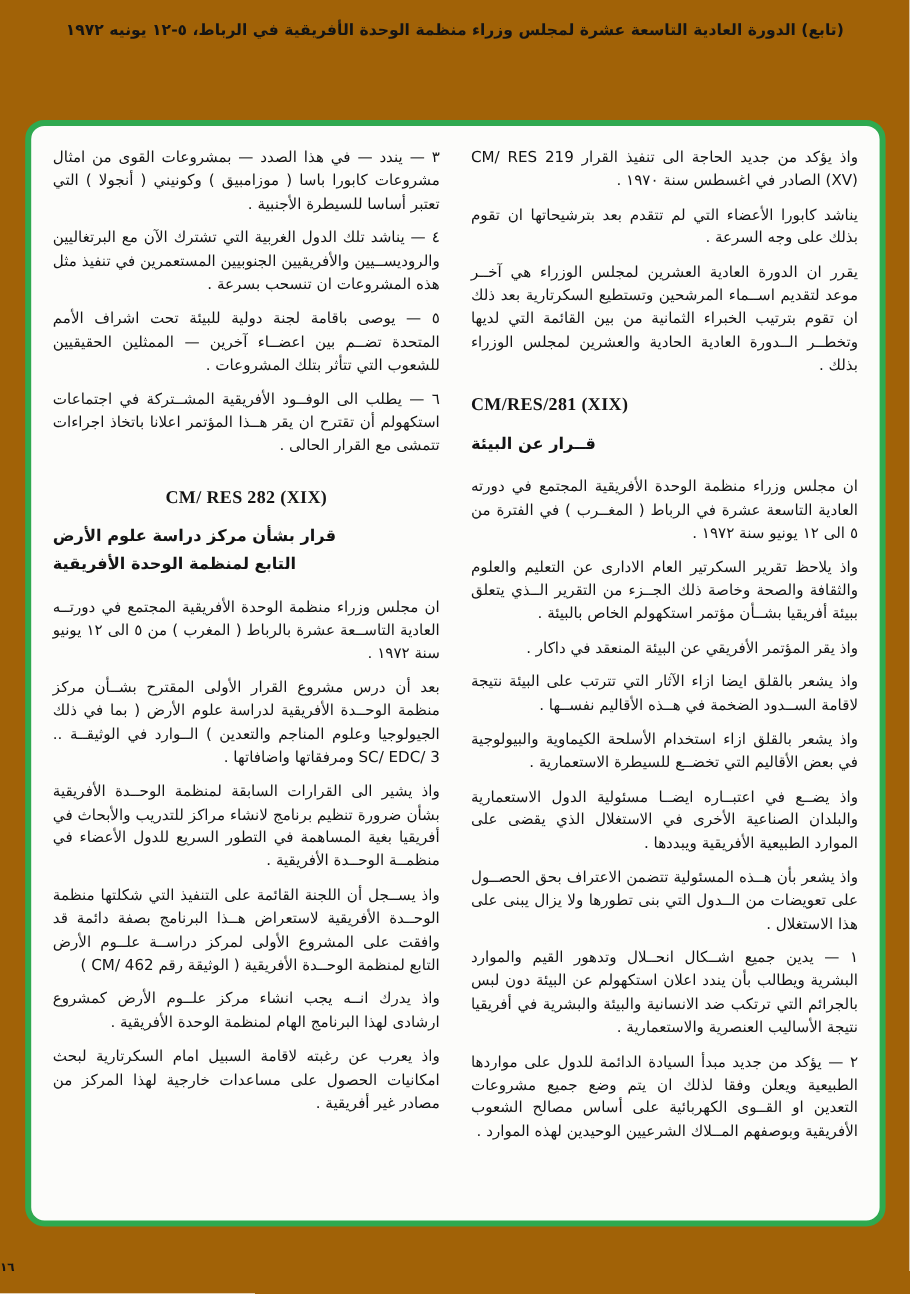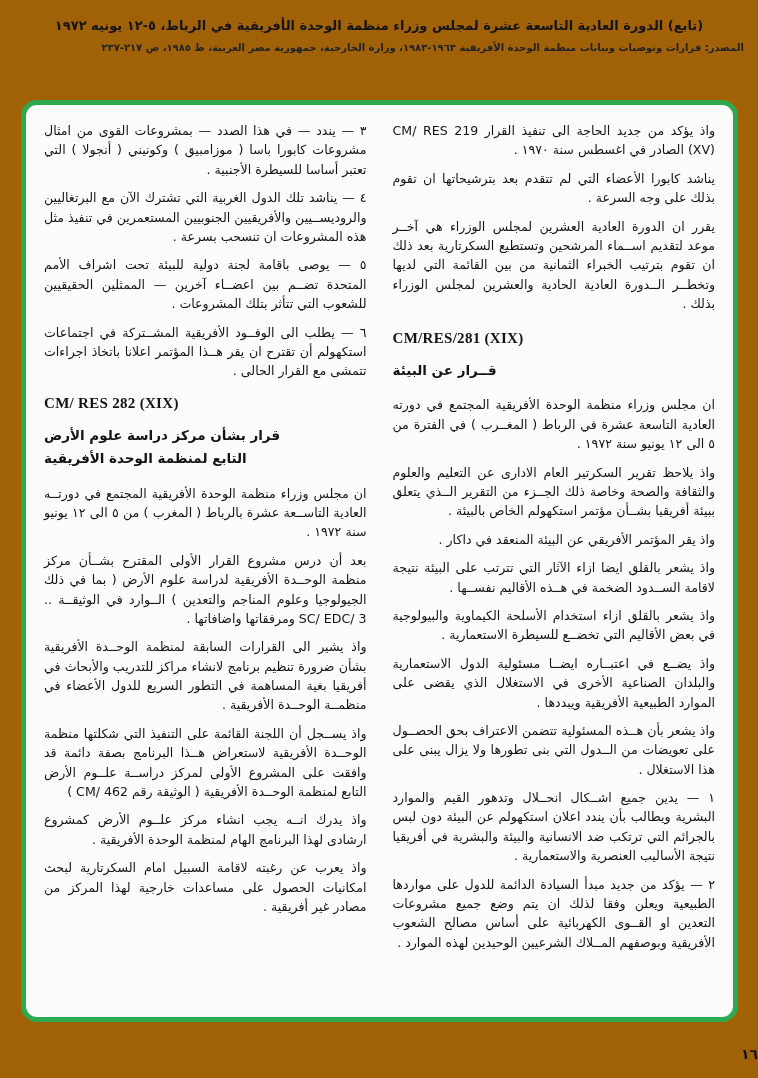--- a/index.html
+++ b/index.html
@@ -57,46 +57,45 @@
   }
   .ref {
     direction: ltr;
     text-align: left;
     font-family: "Liberation Serif", serif;
     font-weight: bold;
     font-size: 15px;
     margin: 16px 0 12px 0;
     letter-spacing: 0.3px;
   }
-  .ref-gap { margin-top: 14px; }
+  .ref-gap { margin-top: 26px; text-align: center; }
   .res-heading {
     text-align: left;
     font-weight: bold;
     font-size: 13.5px;
     margin: 10px 0 14px 0;
     white-space: pre-line;
     line-height: 1.7;
   }
   .page-number {
     position: absolute;
     bottom: 16px; left: 0; right: 0;
-    text-align: right;
-    font-size: 14px;
+    text-align: left;
+    font-size: 10px;
     font-weight: bold;
     margin-top: 24px;
   }
 </style>
 </head>
 <body>
 
 <div class="page">
 
   <div class="page-header">
     <div class="header-title">(تابع) الدورة العادية التاسعة عشرة لمجلس وزراء منظمة الوحدة الأفريقية في الرباط، ٥-١٢ يونيه ١٩٧٢</div>
-    <div class="header-source">المصدر: قرارات وتوصيات وبيانات منظمة الوحدة الأفريقية ١٩٦٣-١٩٨٣، وزارة الخارجية، جمهورية مصر العربية، ط ١٩٨٥، ص ٢١٧-٢٣٧</div>
   </div>
 
   <div class="content-box">
     <div class="columns">
 
       <div class="col">
         <p class="para">واذ يؤكد من جديد الحاجة الى تنفيذ القرار CM/ RES 219 (XV) الصادر في اغسطس سنة ١٩٧٠ .</p>
         <p class="para">يناشد كابورا الأعضاء التي لم تتقدم بعد بترشيحاتها ان تقوم بذلك على وجه السرعة .</p>
         <p class="para">يقرر ان الدورة العادية العشرين لمجلس الوزراء هي آخــر موعد لتقديم اســماء المرشحين وتستطيع السكرتارية بعد ذلك ان تقوم بترتيب الخبراء الثمانية من بين القائمة التي لديها وتخطــر الــدورة العادية الحادية والعشرين لمجلس الوزراء بذلك .</p>
         <div class="ref">CM/RES/281 (XIX)</div>

